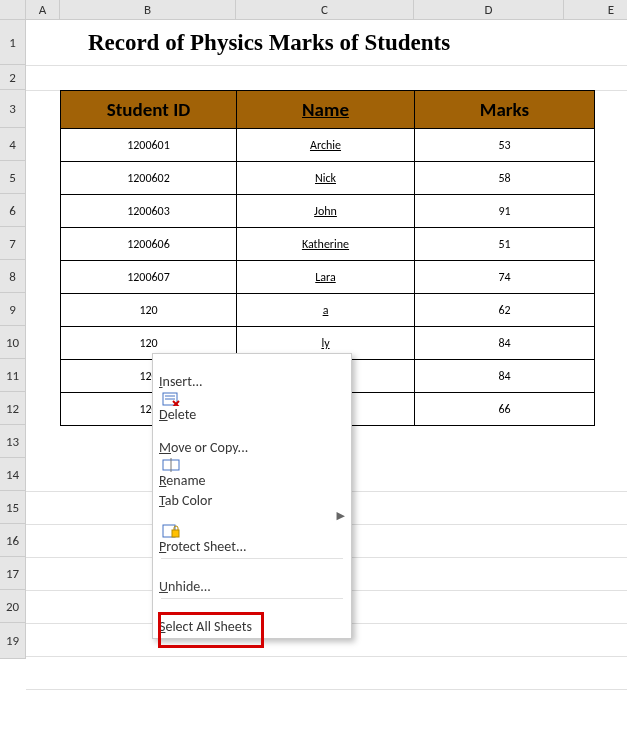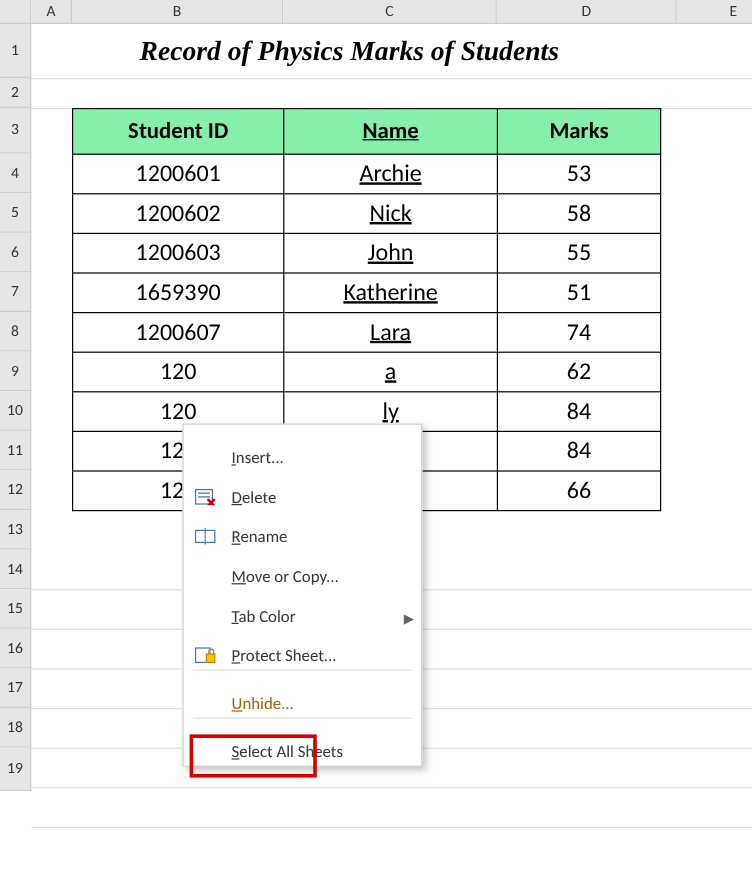--- a/index.html
+++ b/index.html
@@ -22,35 +22,35 @@
     .chC { width:178px; }
     .chD { width:150px; }
     .chE { width:95px; }
 
     
     .grid-area { position:absolute; left:26px; top:20px; right:0; bottom:33px; }
     .faint-v { position:absolute; top:0; bottom:0; width:1px; background:#e0e0e0; }
     .faint-h { position:absolute; left:0; right:0; height:1px; background:#e0e0e0; }
 
     
-    .title { position:absolute; left:38px; top:20px; width:506px; height:45px; display:flex; align-items:center; justify-content:center; font-family: Georgia, "Times New Roman", serif; font-weight: bold; font-style: italic; font-size: 23px; }
+    .title { position:absolute; left:16px; top:20px; width:506px; height:45px; display:flex; align-items:center; justify-content:center; font-family: Georgia, "Times New Roman", serif; font-weight: bold; font-size: 23px; }
 
     
     table.data { position:absolute; left:60px; top:90px; border-collapse: collapse; }
-    table.data th, table.data td { border:1px solid #000; text-align:center; font-size:20px; }
-    table.data th { background:#86efac; height:38px; font-weight:bold; font-size:19px; }
+    table.data th, table.data td { border:1px solid #000; text-align:center; font-size:12px; }
+    table.data th { background:#a16207; height:38px; font-weight:bold; font-size:19px; }
     table.data td { height:33px; }
     .cB { width:176px; }
     .cC { width:178px;text-decoration:underline; }
-    .cD { width:136px; }
+    .cD { width:180px; }
 
     
     .ctx { position:absolute; left:152px; top:353px; width:200px; background:#fff; border:1px solid #ccc; box-shadow:3px 3px 6px rgba(0,0,0,0.25); font-size:14px; padding:3px 0; }
-    .ctx-item { display:flex; align-items:flex-end; height:33px; padding:0 6px; color:#373737; }
-    .ctx-item.disabled { color:#a16207; }
+    .ctx-item { display:flex; align-items:flex-start; height:33px; padding:0 6px; color:#373737;flex-direction:column; }
+    .ctx-item.disabled { color:#404040; }
     .ctx-sep { height:1px; background:#e1e1e1; margin:3px 8px; }
     .ctx-ico { width:24px; height:20px; display:flex; align-items:center; justify-content:center; margin-right:10px; font-size:14px; }
     .ctx-label u { text-decoration: underline; }
     .chev { margin-left:auto; color:#666; font-size:11px; }
     .hl { position:absolute; border:3px solid #d40000; pointer-events:none; }
   </style>
 </head>
 <body>
 
 <div class="sheet">
@@ -75,21 +75,21 @@
     <div class="row-hdr rhn">8</div>
     <div class="row-hdr rhn">9</div>
     <div class="row-hdr rhn">10</div>
     <div class="row-hdr rhn">11</div>
     <div class="row-hdr rhn">12</div>
     <div class="row-hdr rhn">13</div>
     <div class="row-hdr rhn">14</div>
     <div class="row-hdr rhn">15</div>
     <div class="row-hdr rhn">16</div>
     <div class="row-hdr rhn">17</div>
-    <div class="row-hdr rhn">18</div>
+    <div class="row-hdr rhn">20</div>
     <div class="row-hdr" style="height:36px">19</div>
   </div>
 
   <div class="grid-area">
     <div class="faint-v" style="left:34px"></div>
     <div class="faint-v" style="left:210px"></div>
     <div class="faint-v" style="left:388px"></div>
     <div class="faint-v" style="left:538px"></div>
     <div class="faint-h" style="top:45px"></div>
     <div class="faint-h" style="top:70px"></div>
@@ -119,24 +119,24 @@
           <td class="cD">53</td>
         </tr>
         <tr>
           <td class="cB">1200602</td>
           <td class="cC">Nick</td>
           <td class="cD">58</td>
         </tr>
         <tr>
           <td class="cB">1200603</td>
           <td class="cC">John</td>
-          <td class="cD">55</td>
-        </tr>
-        <tr>
-          <td class="cB">1659390</td>
+          <td class="cD">91</td>
+        </tr>
+        <tr>
+          <td class="cB">1200606</td>
           <td class="cC">Katherine</td>
           <td class="cD">51</td>
         </tr>
         <tr>
           <td class="cB">1200607</td>
           <td class="cC">Lara</td>
           <td class="cD">74</td>
         </tr>
         <tr>
           <td class="cB">120</td>
@@ -172,31 +172,31 @@
             <rect x="1" y="3" width="14" height="12" fill="none" stroke="#4472C4"></rect>
             <line x1="3" y1="6" x2="13" y2="6" stroke="#4472C4"></line>
             <line x1="3" y1="9" x2="13" y2="9" stroke="#4472C4"></line>
             <line x1="11" y1="11" x2="17" y2="17" stroke="#c00" stroke-width="2"></line>
             <line x1="17" y1="11" x2="11" y2="17" stroke="#c00" stroke-width="2"></line>
           </svg>
       </span>
       <span class="ctx-label"><u>D</u>elete</span>
     </div>
     <div class="ctx-item">
+      <span class="ctx-ico"></span>
+      <span class="ctx-label"><u>M</u>ove or Copy...</span>
+    </div>
+    <div class="ctx-item">
       <span class="ctx-ico">
         <svg width="18" height="16">
             <rect x="1" y="4" width="16" height="10" fill="none" stroke="#4472C4"></rect>
             <line x1="9" y1="2" x2="9" y2="16" stroke="#777"></line>
           </svg>
       </span>
       <span class="ctx-label"><u>R</u>ename</span>
-    </div>
-    <div class="ctx-item">
-      <span class="ctx-ico"></span>
-      <span class="ctx-label"><u>M</u>ove or Copy...</span>
     </div>
     <div class="ctx-item">
       <span class="ctx-ico"></span>
       <span class="ctx-label"><u>T</u>ab Color</span>
       <span class="chev">▶</span>
     </div>
     <div class="ctx-item">
       <span class="ctx-ico">
         <svg width="18" height="16">
             <rect x="1" y="3" width="12" height="12" fill="none" stroke="#4472C4"></rect>

